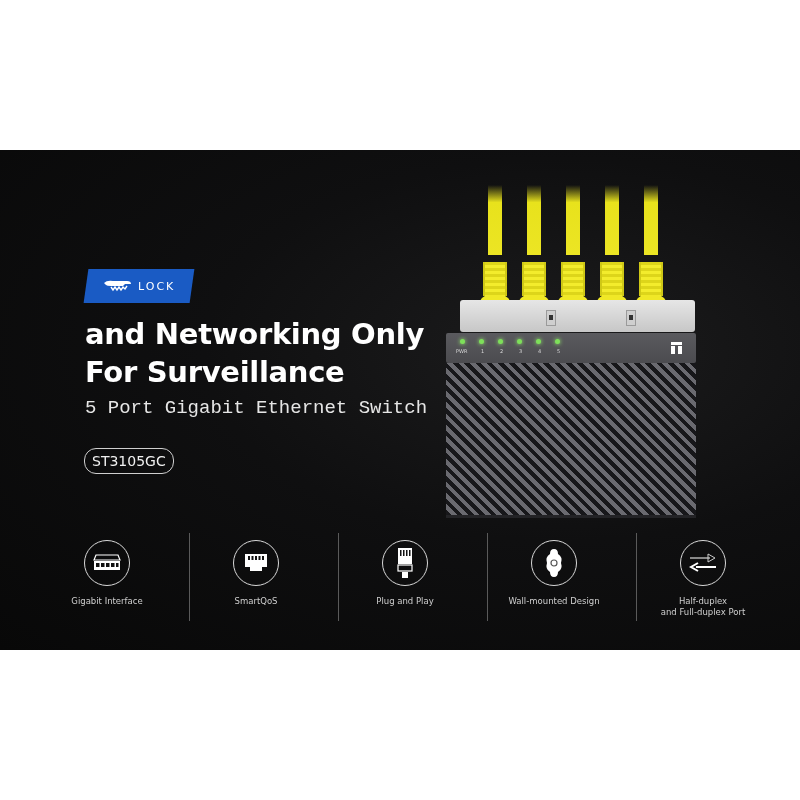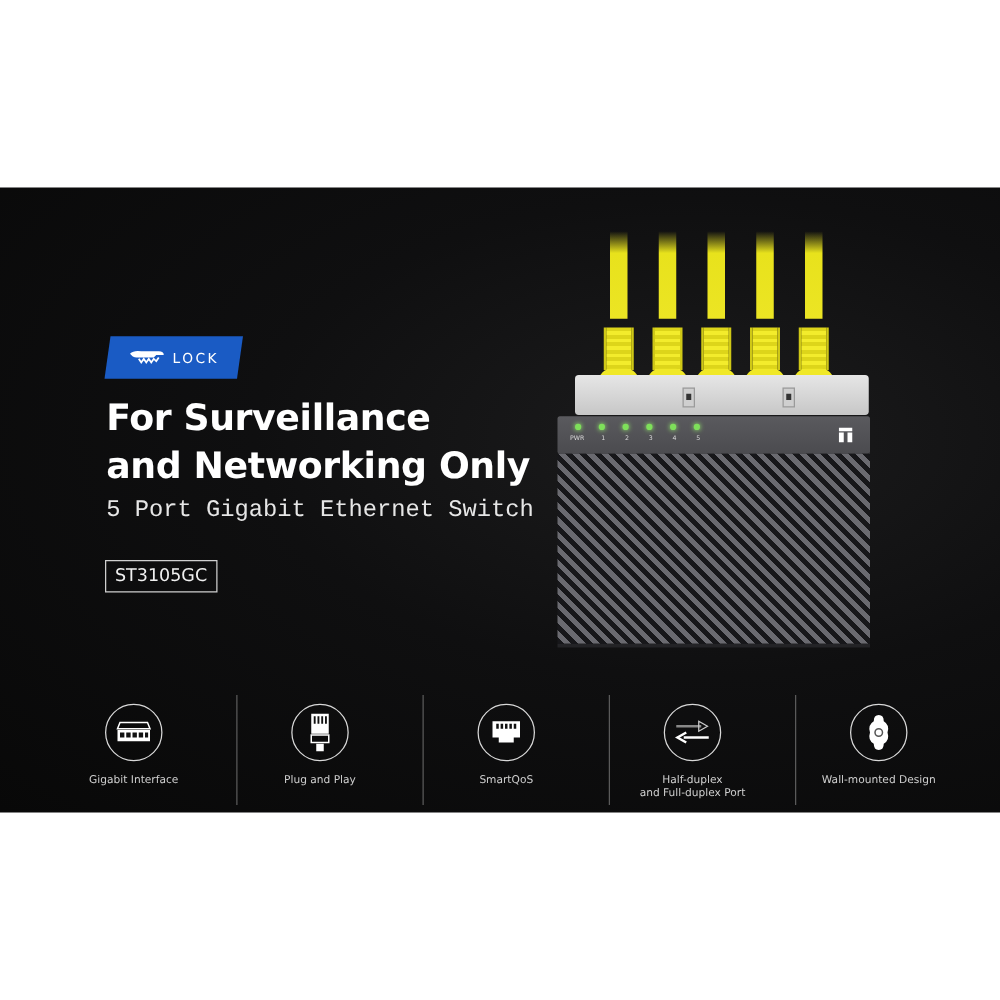--- a/index.html
+++ b/index.html
@@ -23,21 +23,21 @@
     position: absolute; left: 85px; top: 165px; color: #ffffff;
     font-family: "DejaVu Sans", sans-serif; font-weight: bold; font-size: 29px; line-height: 38px;
     letter-spacing: -0.3px;
   }
   .subtitle {
     position: absolute; left: 85px; top: 247px; color: #e6e6e6;
     font-size: 19px; font-family: Liberation Mono, monospace; font-weight: 300;
   }
   .model-badge {
     position: absolute; left: 84px; top: 298px; height: 24px; padding: 0 7px;
-    border: 1px solid #cfcfcf; border-radius: 0; color: #f0f0f0; font-size: 14px;
+    border: 1px solid #cfcfcf; border-radius: 12px; color: #f0f0f0; font-size: 14px;
     display: flex; align-items: center; font-family: "DejaVu Sans", sans-serif;
   }
   
   .product { position: absolute; left: 440px; top: 20px; width: 270px; height: 380px; }
   .cable { position: absolute; width: 24px; }
   .cable .wire {
     position: absolute; left: 5px; top: 0; width: 14px; height: 70px;
     background: linear-gradient(180deg, rgba(230,225,30,0) 0%, #e8e21c 25%, #ece524 100%);
   }
   .cable .boot {
@@ -62,21 +62,21 @@
   }
   .led { position: absolute; top: 6px; width: 5px; height: 5px; border-radius: 50%; background: #7ee05a; box-shadow: 0 0 4px #9cff6e; }
   .led-label { position: absolute; top: 15px; font-size: 5px; color: #d8d8d8; font-family: "DejaVu Sans", sans-serif; }
   .brand-mark { position: absolute; right: 14px; top: 9px; width: 11px; height: 12px; }
   .body-panel {
     position: absolute; left: 6px; top: 193px; width: 250px; height: 152px;
     background: repeating-linear-gradient(45deg, #17171a 0 4px, #6a6a70 4px 8px);
     border-bottom: 3px solid #232326;
   }
   
-  .features { position: absolute; left: 40px; top: 406px; width: 730px; height: 95px; display: flex; gap: 15px; }
+  .features { position: absolute; left: 40px; top: 383px; width: 730px; height: 95px; display: flex; gap: 15px; }
   .feature { flex: 1; position: relative; display: flex; flex-direction: column; align-items: center; }
   .feature + .feature::before {
     content: ""; position: absolute; left: 0; top: 0; width: 1px; height: 88px; background: #5a5a5a;
   }
   .icon-circle {
     width: 44px; height: 44px; border: 1px solid #d8d8d8; border-radius: 50%;
     display: flex; align-items: center; justify-content: center; margin-top: 7px;
   }
   .feature-label {
     color: #cfcfcf; font-size: 8.5px; text-align: center; margin-top: 10px; line-height: 11px;
@@ -92,22 +92,22 @@
     <div class="logo-inner">
       <svg width="30" height="14" viewBox="0 0 30 14">
         <path d="M1 4 Q4 1 10 2 L24 2 Q28 2 28 5 L22 5 L20 7 L8 7 Q4 7 3 6 Z" fill="#ffffff"></path>
         <path d="M8 8 L10 11 L12 8 L14 11 L16 8 L18 11 L20 8 L22 10 L24 7" fill="none" stroke="#ffffff" stroke-width="1.4"></path>
       </svg>
       <span class="logo-text">LOCK</span>
     </div>
   </div>
 
   <div class="headline">
+    <div>and Networking Only</div>
     <div>For Surveillance</div>
-    <div>and Networking Only</div>
   </div>
   <div class="subtitle">5 Port Gigabit Ethernet Switch</div>
   <div class="model-badge">ST3105GC</div>
 
   <div class="product">
     <div class="cable" style="left:43px; top:15px;">
         <div class="wire"></div>
         <div class="boot"></div>
         <div class="plug"></div>
       </div>
@@ -171,66 +171,66 @@
           <rect x="14" y="10" width="3.5" height="4" fill="#111"></rect>
           <rect x="19" y="10" width="3.5" height="4" fill="#111"></rect>
           <rect x="24" y="10" width="2.5" height="4" fill="#111"></rect>
         </svg>
       </div>
       <div class="feature-label">Gigabit Interface</div>
     </div>
 
     <div class="feature">
       <div class="icon-circle">
+        <svg width="24" height="20" viewBox="0 0 24 20">
+          <path d="M1 1 L23 1 L23 14 L18 14 L18 18 L6 18 L6 14 L1 14 Z" fill="#fff"></path>
+          <rect x="4" y="3" width="2" height="4" fill="#111"></rect>
+          <rect x="7.5" y="3" width="2" height="4" fill="#111"></rect>
+          <rect x="11" y="3" width="2" height="4" fill="#111"></rect>
+          <rect x="14.5" y="3" width="2" height="4" fill="#111"></rect>
+          <rect x="18" y="3" width="2" height="4" fill="#111"></rect>
+        </svg>
+      </div>
+      <div class="feature-label">SmartQoS</div>
+    </div>
+
+    <div class="feature">
+      <div class="icon-circle">
         <svg width="18" height="32" viewBox="0 0 18 32">
           <rect x="2" y="1" width="14" height="16" fill="#fff"></rect>
           <rect x="4" y="3" width="1.5" height="6" fill="#111"></rect>
           <rect x="7" y="3" width="1.5" height="6" fill="#111"></rect>
           <rect x="10" y="3" width="1.5" height="6" fill="#111"></rect>
           <rect x="13" y="3" width="1.5" height="6" fill="#111"></rect>
           <rect x="2" y="18" width="14" height="6" fill="none" stroke="#fff" stroke-width="1.2"></rect>
           <rect x="6" y="25" width="6" height="6" fill="#fff"></rect>
         </svg>
       </div>
       <div class="feature-label">Plug and Play</div>
     </div>
 
     <div class="feature">
       <div class="icon-circle">
-        <svg width="24" height="20" viewBox="0 0 24 20">
-          <path d="M1 1 L23 1 L23 14 L18 14 L18 18 L6 18 L6 14 L1 14 Z" fill="#fff"></path>
-          <rect x="4" y="3" width="2" height="4" fill="#111"></rect>
-          <rect x="7.5" y="3" width="2" height="4" fill="#111"></rect>
-          <rect x="11" y="3" width="2" height="4" fill="#111"></rect>
-          <rect x="14.5" y="3" width="2" height="4" fill="#111"></rect>
-          <rect x="18" y="3" width="2" height="4" fill="#111"></rect>
-        </svg>
-      </div>
-      <div class="feature-label">SmartQoS</div>
+        <svg width="20" height="30" viewBox="0 0 20 30">
+          <path d="M10 1 Q14 1 14 6 Q19 9 17 15 Q19 21 14 24 Q14 29 10 29 Q6 29 6 24 Q1 21 3 15 Q1 9 6 6 Q6 1 10 1 Z" fill="#fff"></path>
+          <circle cx="10" cy="15" r="3" fill="none" stroke="#555" stroke-width="1.2"></circle>
+        </svg>
+      </div>
+      <div class="feature-label">Wall-mounted Design</div>
     </div>
 
     <div class="feature">
       <div class="icon-circle">
         <svg width="30" height="20" viewBox="0 0 30 20">
           <path d="M2 5 L22 5" stroke="#888" stroke-width="2"></path>
           <path d="M20 1 L27 5 L20 9 Z" fill="none" stroke="#ccc" stroke-width="1"></path>
           <path d="M28 14 L8 14" stroke="#fff" stroke-width="2"></path>
           <path d="M10 10 L3 14 L10 18" fill="none" stroke="#fff" stroke-width="2"></path>
         </svg>
       </div>
       <div class="feature-label">
         <div>Half-duplex</div>
         <div>and Full-duplex Port</div>
       </div>
     </div>
 
-    <div class="feature">
-      <div class="icon-circle">
-        <svg width="20" height="30" viewBox="0 0 20 30">
-          <path d="M10 1 Q14 1 14 6 Q19 9 17 15 Q19 21 14 24 Q14 29 10 29 Q6 29 6 24 Q1 21 3 15 Q1 9 6 6 Q6 1 10 1 Z" fill="#fff"></path>
-          <circle cx="10" cy="15" r="3" fill="none" stroke="#555" stroke-width="1.2"></circle>
-        </svg>
-      </div>
-      <div class="feature-label">Wall-mounted Design</div>
-    </div>
-
   </div>
 </div>
 
 </body></html>

